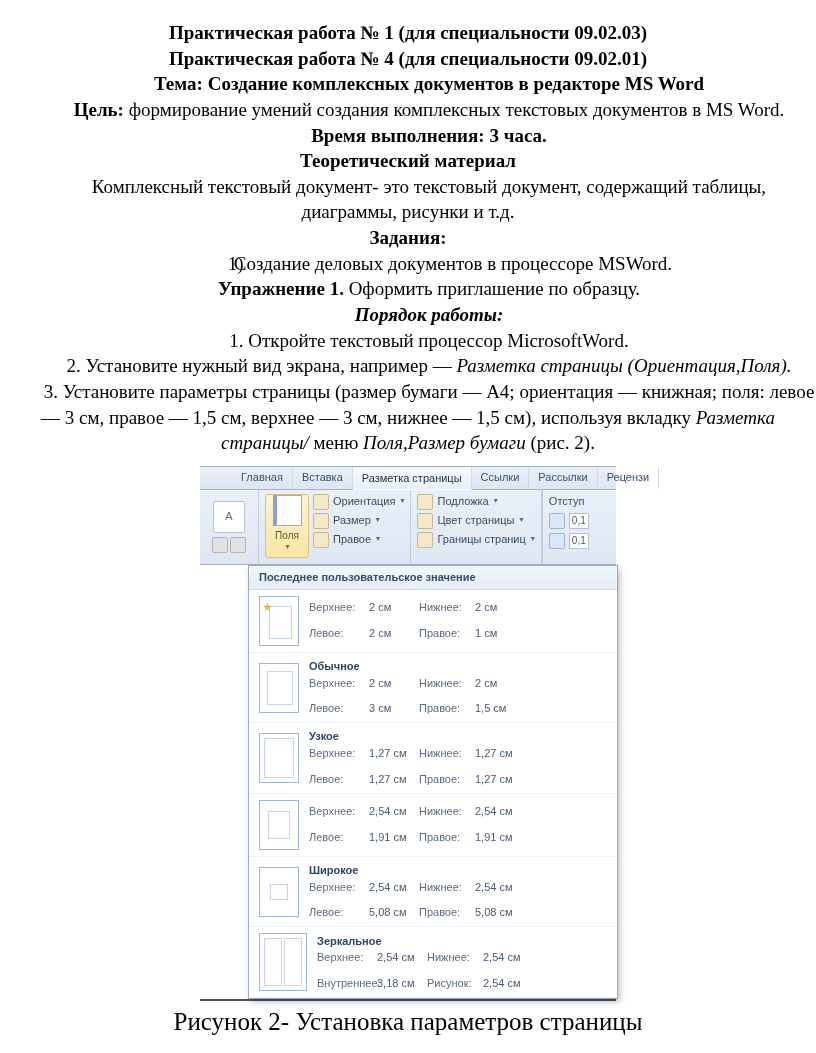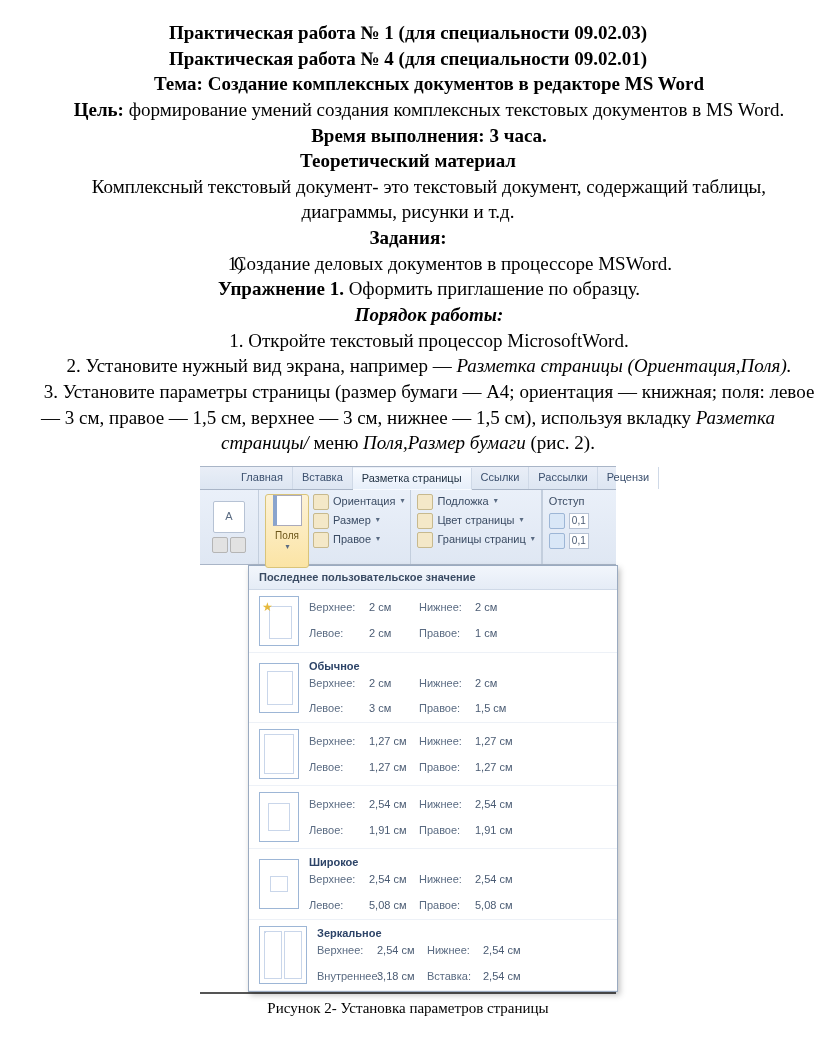--- a/index.html
+++ b/index.html
@@ -73,21 +73,21 @@
     background:#f4e8c8; border:1px solid #c7b98e; border-radius:2px;
   }
   .ico.blue{background:#d9e7f7;border-color:#9db6d6;}
   .ico.grey{background:#e2e2e2;border-color:#b5b5b5;}
   .drop { font-size:8px;color:#5a6b82;margin-left:1px;}
   .big-btn {
     width:42px;height:58px;
     background:linear-gradient(#fdf2d6,#fbe4a5);
     border:1px solid #d9c47a;border-radius:3px;
     display:flex;flex-direction:column;align-items:center;justify-content:flex-end;
-    color:#6b5518;font-size:10px;padding-bottom:14px;margin-right:4px;
+    color:#6b5518;font-size:10px;padding-bottom:4px;margin-right:4px;
   }
   .big-btn .pg {
     width:24px;height:30px;background:#fff;border:1px solid #aab;
     border-left:4px solid #8aa4cd;margin-bottom:3px;
   }
   .dropdown {
     margin-left:48px;
     width:368px;
     background:#fff;
     border:1px solid #9aaac0;
@@ -121,21 +121,21 @@
   .pdata{flex:1;color:#4a5b73;}
   .pdata .pname{font-weight:bold;color:#2d4468;margin-bottom:2px;}
   .pgrid{display:grid;grid-template-columns:60px 50px 56px 50px;font-size:11px;row-gap:11px;}
   .pgrid span.lab{color:#5a6b82;}
   .dd-foot{
     display:flex;align-items:center;gap:8px;
     padding:6px 10px;background:linear-gradient(#f2f6fc,#e5ecf6);
     color:#3a4b63;border-top:1px solid #cfd9e7;
   }
   .dd-foot .ico{background:#fff;border-color:#b6c2d4;}
-  .caption{ text-align:center; font-size:15px; margin-top:2px;}
+  .caption{ text-align:center; font-size:25px; margin-top:2px;}
   .spin{
     display:inline-flex;align-items:center;
     border:1px solid #b6c2d4;background:#fff;height:14px;
     font-size:10px;padding:0 2px;color:#4a5b73;
   }
   .right-grp{border-left:1px solid #c3cedd;padding:4px 6px;}
 </style>
 </head>
 <body>
 
@@ -281,20 +281,21 @@
                 <span class="lab">Левое:</span>
                 <span>3 см</span>
                 <span class="lab">Правое:</span>
                 <span>1,5 см</span>
               </div>
             </div>
           </div>
           <div class="preset">
             <div class="thumb th-narrow"></div>
             <div class="pdata">
+              <div class="pname">Узкое</div>
               <div class="pgrid">
                 <span class="lab">Верхнее:</span>
                 <span>1,27 см</span>
                 <span class="lab">Нижнее:</span>
                 <span>1,27 см</span>
                 <span class="lab">Левое:</span>
                 <span>1,27 см</span>
                 <span class="lab">Правое:</span>
                 <span>1,27 см</span>
               </div>
@@ -338,21 +339,21 @@
             </div>
             <div class="pdata">
               <div class="pname">Зеркальное</div>
               <div class="pgrid">
                 <span class="lab">Верхнее:</span>
                 <span>2,54 см</span>
                 <span class="lab">Нижнее:</span>
                 <span>2,54 см</span>
                 <span class="lab">Внутреннее:</span>
                 <span>3,18 см</span>
-                <span class="lab">Вставка:</span>
+                <span class="lab">Рисунок:</span>
                 <span>2,54 см</span>
               </div>
             </div>
           </div>
         </div>
     </div>
   </div>
 </div>
 
 <p class="caption">Рисунок 2- Установка параметров страницы</p>

